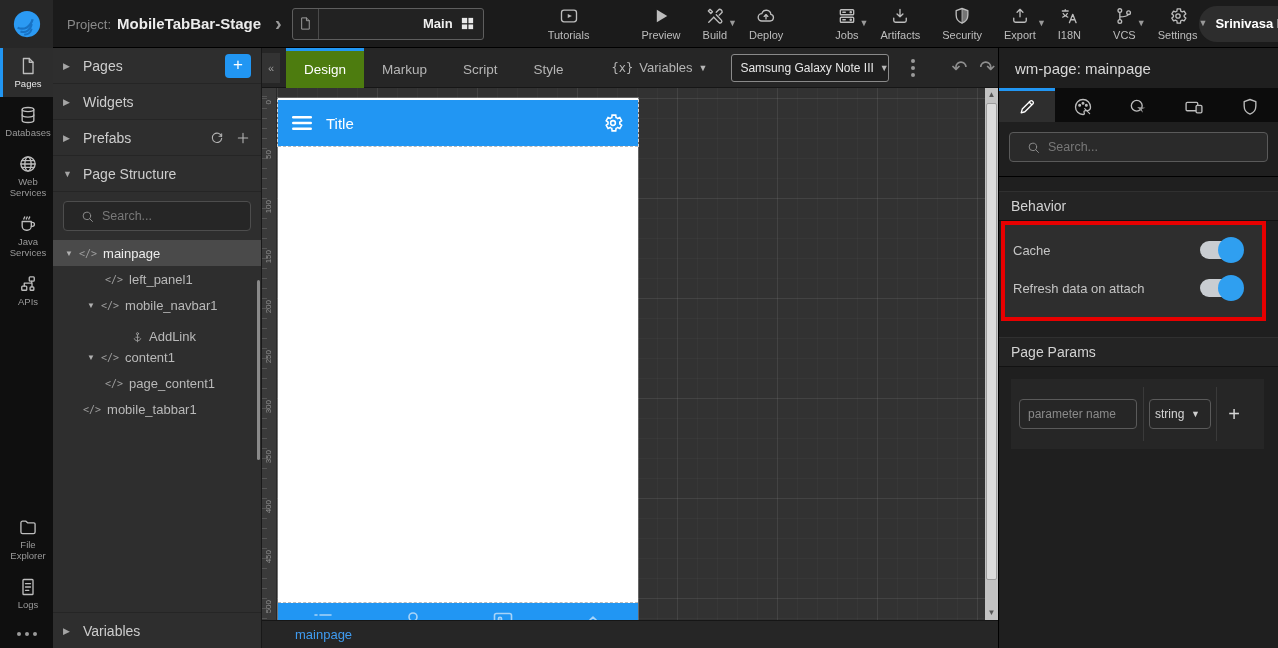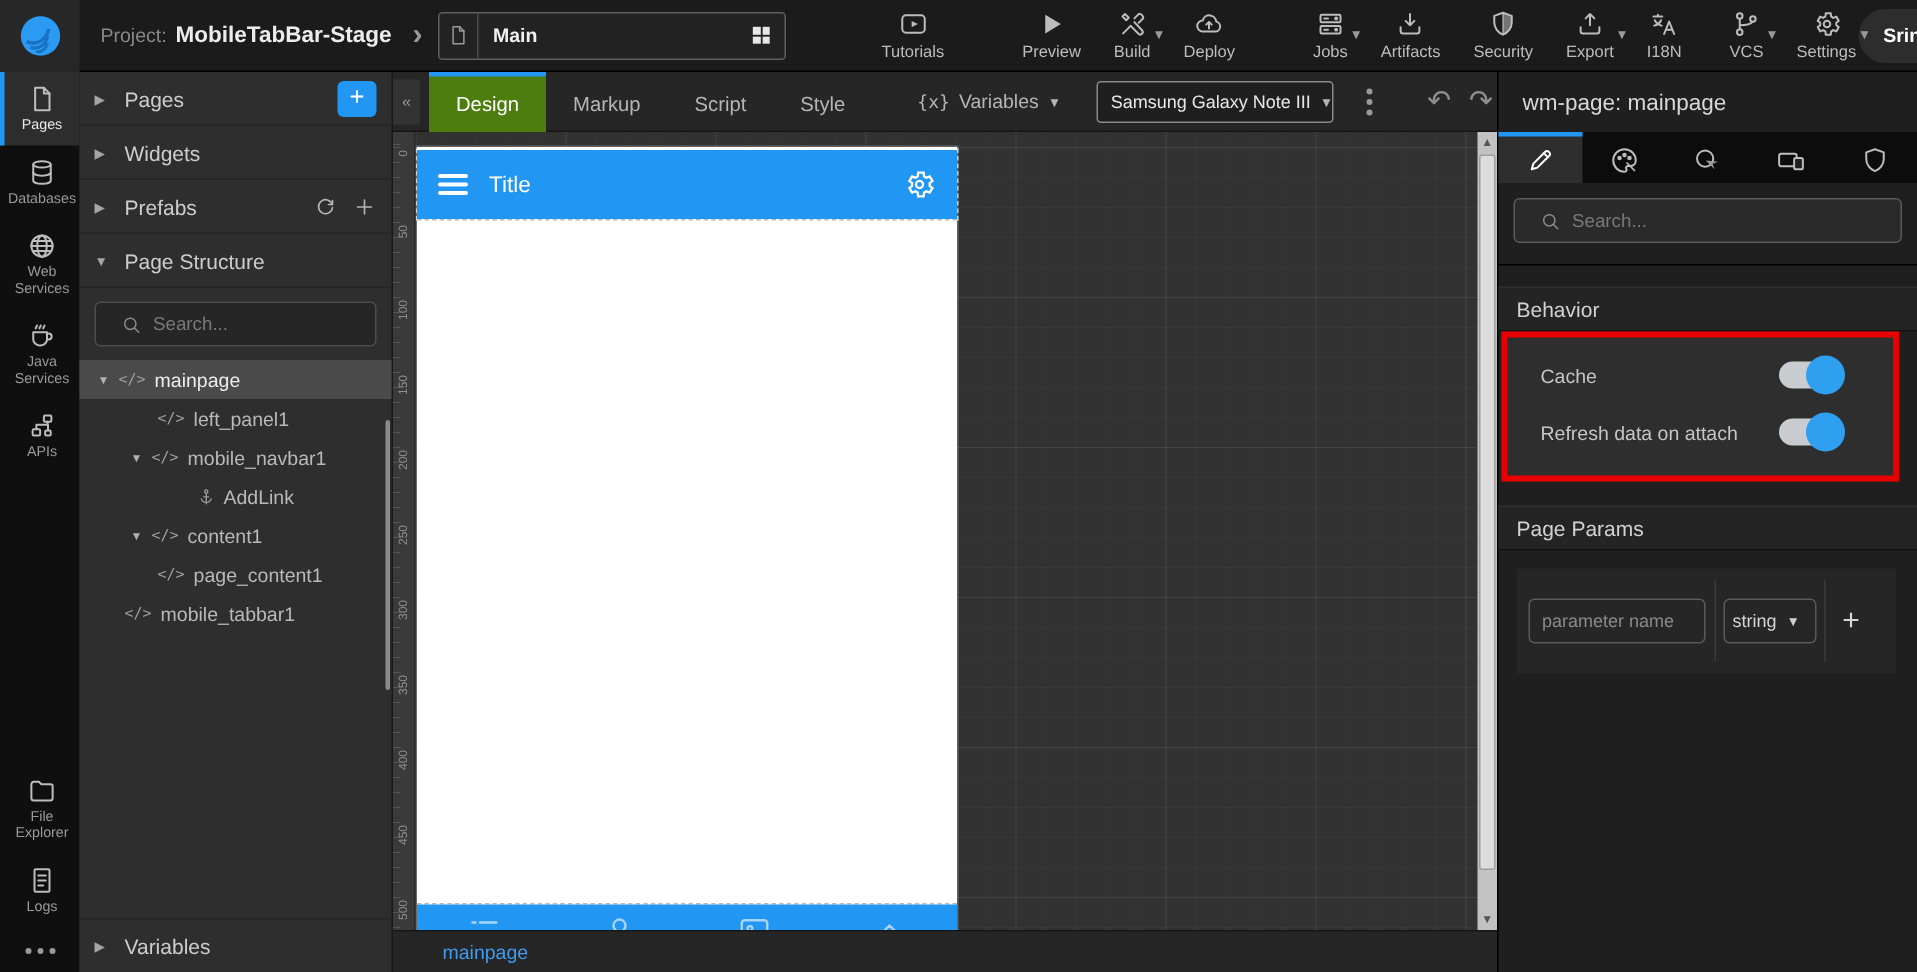--- a/index.html
+++ b/index.html
@@ -7,21 +7,21 @@
     font-family:"Liberation Sans", sans-serif; color:#c9c9c9; }
   svg { display:block; }
 
   
   .topbar { height:48px; background:#1b1b1b; display:flex; align-items:center; border-bottom:1px solid #000; }
   .logo-cell { width:53px; height:48px; background:#272727; display:flex; align-items:center; justify-content:center; flex:none; }
   .project-wrap { display:flex; align-items:baseline; gap:6px; margin-left:14px; white-space:nowrap; }
   .project-label { color:#8a8a8a; font-size:13px; }
   .project-name { color:#ececec; font-size:15px; font-weight:bold; }
   .crumb-chev { color:#9a9a9a; font-size:20px; margin:0 10px 0 14px; font-weight:bold; }
-  .page-selector { display:flex; align-items:center; height:32px; width:232px; border:1px solid #5e5e5e; border-radius:3px; background:#222; overflow:hidden; flex:none; }
+  .page-selector { display:flex; align-items:center; height:32px; width:192px; border:1px solid #5e5e5e; border-radius:3px; background:#222; overflow:hidden; flex:none;text-align:right; }
   .page-selector .file-cell { width:26px; height:100%; display:flex; align-items:center; justify-content:center; border-right:1px solid #4a4a4a; }
   .page-selector .psel-label { flex:1; color:#f0f0f0; font-size:13px; font-weight:bold; padding-left:10px; }
   .page-selector .grid-cell { width:30px; display:flex; align-items:center; justify-content:center; }
   .tb-actions { display:flex; align-items:flex-start; margin-left:62px; }
   .tb-action { display:flex; flex-direction:column; align-items:center; gap:3px; cursor:pointer; position:relative; padding:0 2px; }
   .tb-action .lbl { font-size:11px; color:#bdbdbd; white-space:nowrap; }
   .tb-action .ic { height:20px; display:flex; align-items:flex-end; }
   .tb-action .chev { position:absolute; right:-8px; top:12px; color:#9a9a9a; font-size:9px; }
   .grp-gap-a { width:48px; } .grp-gap-b { width:28px; } .grp-gap-c { width:18px; }
   .user-pill { margin-left:auto; margin-right:14px; background:#2d2d2d; border-radius:20px; height:36px; display:flex; align-items:center; gap:10px; padding:0 4px 0 16px; cursor:pointer; }
@@ -105,21 +105,21 @@
   
   .inspector { width:280px; background:#1f1f1f; border-left:1px solid #000; display:flex; flex-direction:column; flex:none; }
   .insp-header { height:40px; display:flex; align-items:center; padding:0 16px; color:#d8d8d8; font-size:15px; flex:none; }
   .insp-tabs { height:34px; background:#0c0c0c; display:flex; flex:none; }
   .insp-tab { width:56px; display:flex; align-items:center; justify-content:center; cursor:pointer; border-top:3px solid transparent; }
   .insp-tab.active { background:#2e2e2e; border-top-color:#2196f3; }
   .insp-search-wrap { padding:10px 10px 12px; flex:none; }
   .insp-divider { height:1px; background:#000; margin-top:2px; }
   .sec-header { height:30px; background:#242424; display:flex; align-items:center; padding:0 12px; color:#d2d2d2; font-size:14px; border-top:1px solid #303030; border-bottom:1px solid #121212; flex:none; margin-top:16px; }
   .sec-header.first { margin-top:14px; }
-  .hl-box { border:4px solid #e80000; background:#2e2e2e; margin:0 12px 0 2px; padding:6px 22px 10px; flex:none; }
+  .hl-box { border:4px solid #e80000; background:#2e2e2e; margin:0 12px 0 2px; padding:6px 8px 10px; flex:none; }
   .toggle-row { display:flex; align-items:center; justify-content:space-between; height:38px; }
   .toggle-row .tlbl { font-size:13px; color:#c5c5c5; }
   .switch { position:relative; width:40px; height:18px; background:#c9cdd1; border-radius:9px; margin-right:14px; cursor:pointer; }
   .switch .knob { position:absolute; right:-4px; top:-4px; width:26px; height:26px; border-radius:50%; background:#2f9ff0; }
   .params-table { margin:12px 14px 0 12px; background:#262626; flex:none; }
   .pt-header { display:flex; border-bottom:1px solid #191919; }
   .pt-hcell { padding:8px 10px; font-size:13px; color:#e2e2e2; }
   .pt-hcell.c1 { width:133px; border-right:1px solid #3a3a3a; }
   .pt-hcell.c2 { width:73px; border-right:1px solid #3a3a3a; }
   .pt-row { display:flex; align-items:center; padding:8px 0; }
@@ -421,21 +421,21 @@
         </div>
         <div class="tree-row" style="padding-left: 52px;">
           <span class="t-code">&lt;/&gt;</span>
           <span>left_panel1</span>
         </div>
         <div class="tree-row" style="padding-left: 32px;">
           <span class="t-arrow">▼</span>
           <span class="t-code">&lt;/&gt;</span>
           <span>mobile_navbar1</span>
         </div>
-        <div class="tree-row" style="padding-left: 78px;">
+        <div class="tree-row" style="padding-left: 78px; align-items: flex-end;">
           <span style="margin-right:5px">
             <svg width="13" height="13" viewBox="0 0 24 24" fill="none" stroke="#9f9f9f" stroke-width="1.6" stroke-linecap="round" stroke-linejoin="round">
               <circle cx="12" cy="5" r="2"></circle>
               <path d="M12 7v13M6 14a6.3 6.3 0 0 0 12 0M9 11.5h6"></path>
             </svg>
           </span>
           <span>AddLink</span>
         </div>
         <div class="tree-row" style="padding-left: 32px;">
           <span class="t-arrow">▼</span>

